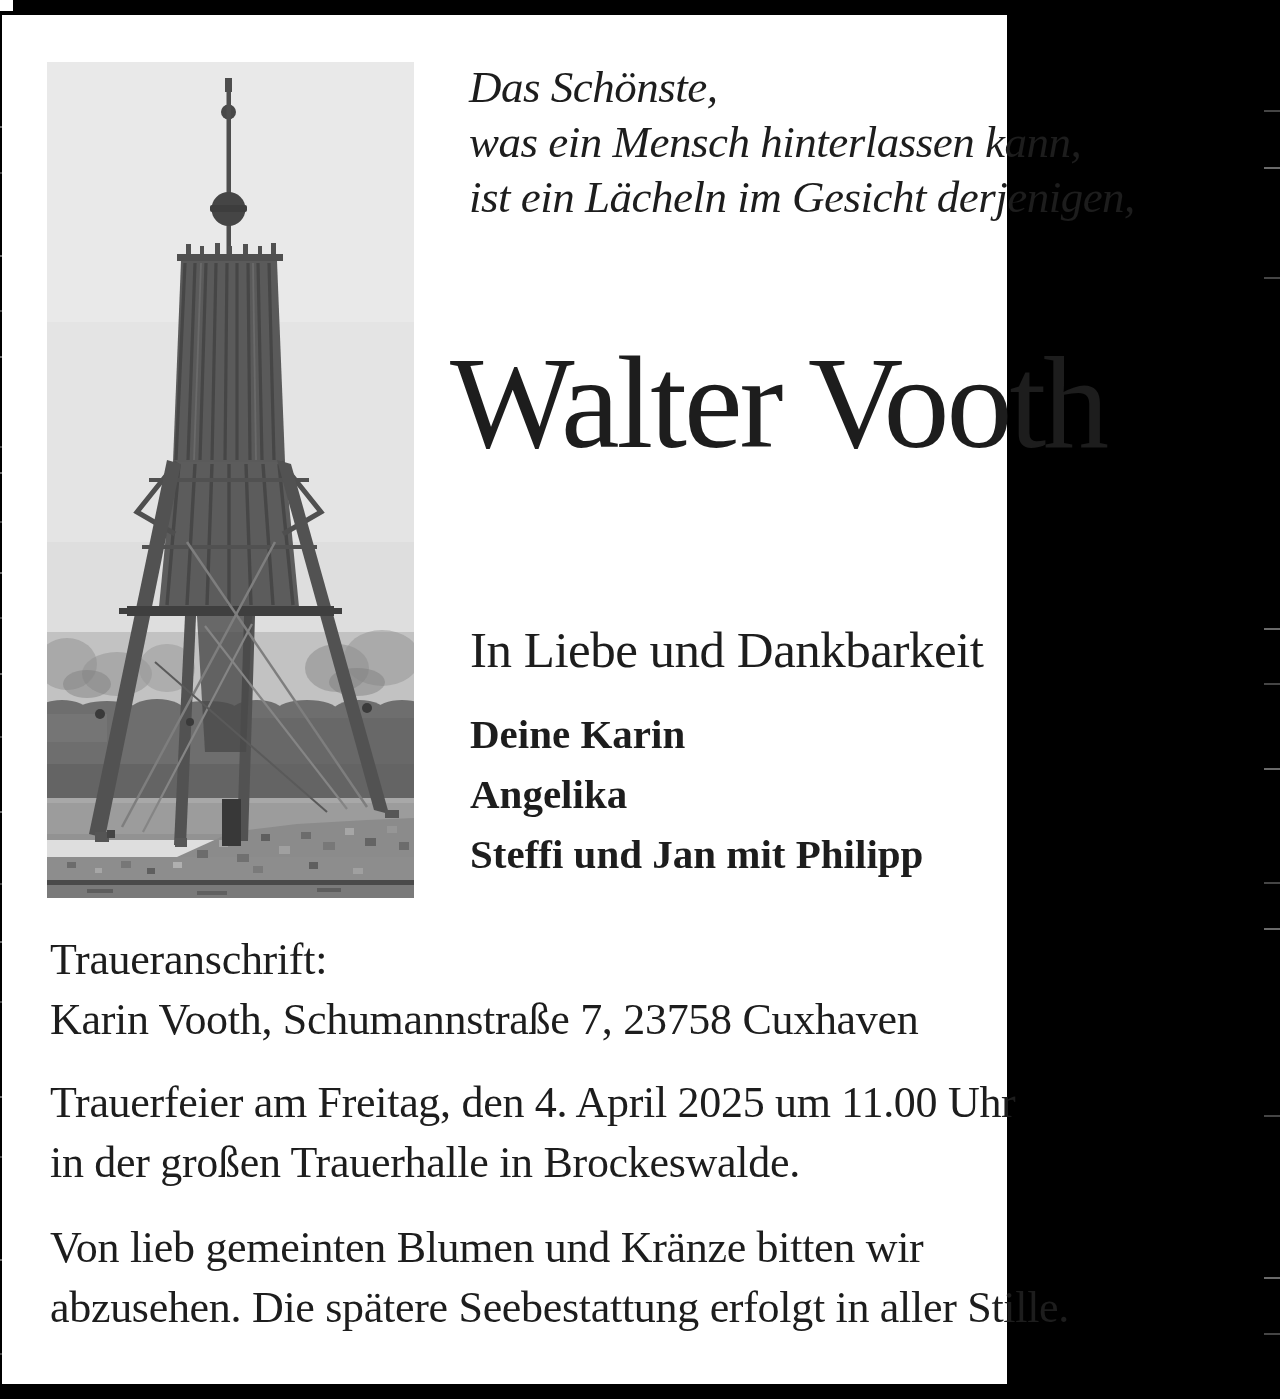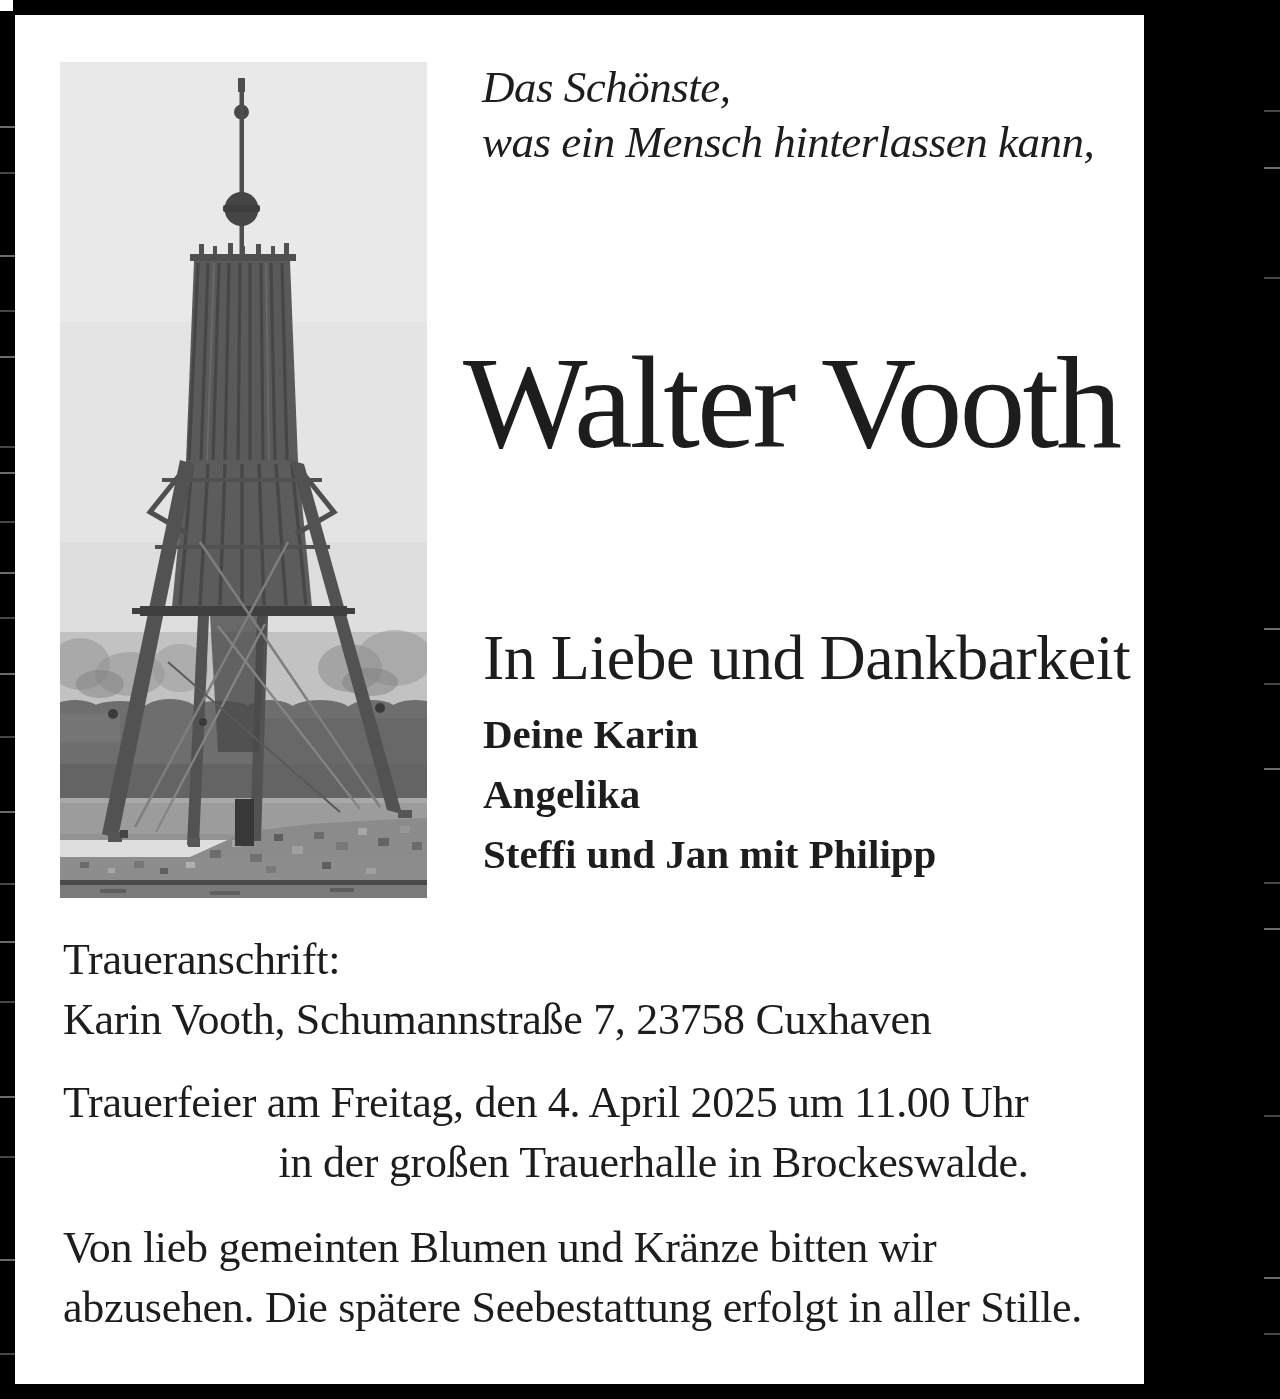--- a/index.html
+++ b/index.html
@@ -3,21 +3,21 @@
 <meta charset="utf-8">
 <style>
   html,body{margin:0;padding:0;}
   body{
     width:1280px;height:1399px;position:relative;
     background:#000;overflow:hidden;
     font-family:"Liberation Serif","DejaVu Serif",serif;
   }
   .corner-sliver{position:absolute;left:0;top:0;width:13px;height:11px;background:#fff;}
   .page{
-    position:absolute;left:15px;top:15px;width:1129px;height:1369px;
+    position:absolute;left:2px;top:15px;width:1005px;height:1369px;
     background:#fff;color:#1d1d1d;
   }
   .edge{position:absolute;top:0;height:1399px;}
   .edge-left{left:0;width:15px;}
   .edge-right{right:0;width:16px;}
   .tick{position:absolute;left:0;width:100%;height:2px;background:#6a6a6a;}
   .tick.dim{background:#454545;}
 
   
   .photo{
@@ -36,29 +36,29 @@
     left:448px;top:322px;
     font-size:132px;line-height:1;letter-spacing:-3px;
   }
   .dates{
     left:475px;top:493px;
     font-size:46px;line-height:1.2;
   }
   .dates .death{margin-left:36px;}
   .tribute{
     left:468px;top:605px;
-    font-size:64px;line-height:1.2;letter-spacing:-0.5px;
+    font-size:51px;line-height:1.2;letter-spacing:-0.5px;
   }
   .mourners{
     left:468px;top:689px;
     font-size:41px;line-height:60px;font-weight:bold;
   }
   .para{font-size:44px;line-height:60px;letter-spacing:-0.3px;}
   .address-block{left:48px;top:915px;}
-  .service-block{left:48px;top:1058px;text-align:right;}
+  .service-block{left:48px;top:1058px;}
   .request-block{left:48px;top:1203px;}
 </style>
 </head>
 <body>
 
 <div class="edge edge-left">
   <div class="tick" style="top:126px"></div>
   <div class="tick dim" style="top:172px"></div>
   <div class="tick" style="top:255px"></div>
   <div class="tick dim" style="top:310px"></div>
@@ -225,20 +225,21 @@
       <rect x="48" y="770" width="14" height="10" fill="#555555"></rect>
       <rect x="60" y="768" width="8" height="8" fill="#454545"></rect>
       <rect x="128" y="776" width="12" height="9" fill="#575757"></rect>
       <rect x="338" y="748" width="14" height="8" fill="#565656"></rect>
     </svg>
   </div>
 
   <div class="abs quote">
     <div>Das Schönste,</div>
     <div>was ein Mensch hinterlassen kann,</div>
+    <div>ist ein Lächeln im Gesicht derjenigen,</div>
   </div>
 
   <div class="abs deceased-name">Walter Vooth</div>
 
   <div class="abs tribute">In Liebe und Dankbarkeit</div>
   <div class="abs mourners">
     <div>Deine Karin</div>
     <div>Angelika</div>
     <div>Steffi und Jan mit Philipp</div>
   </div>

